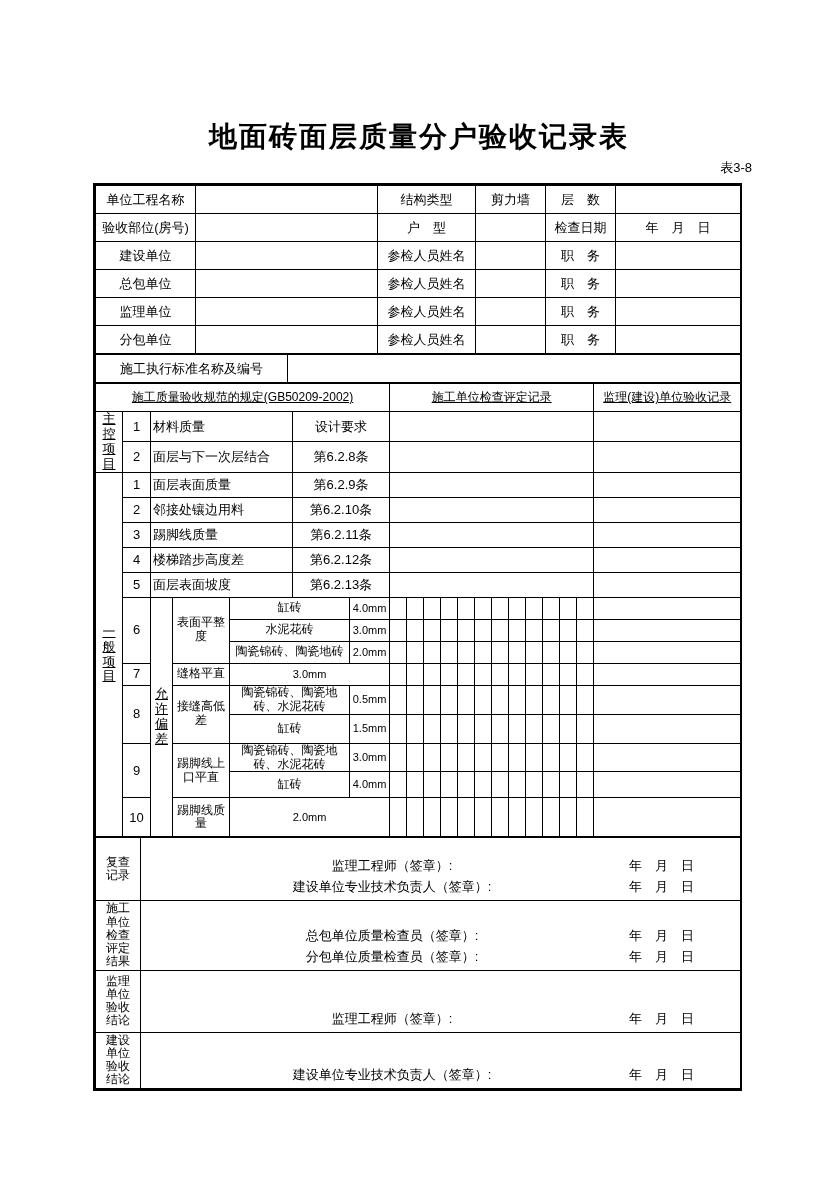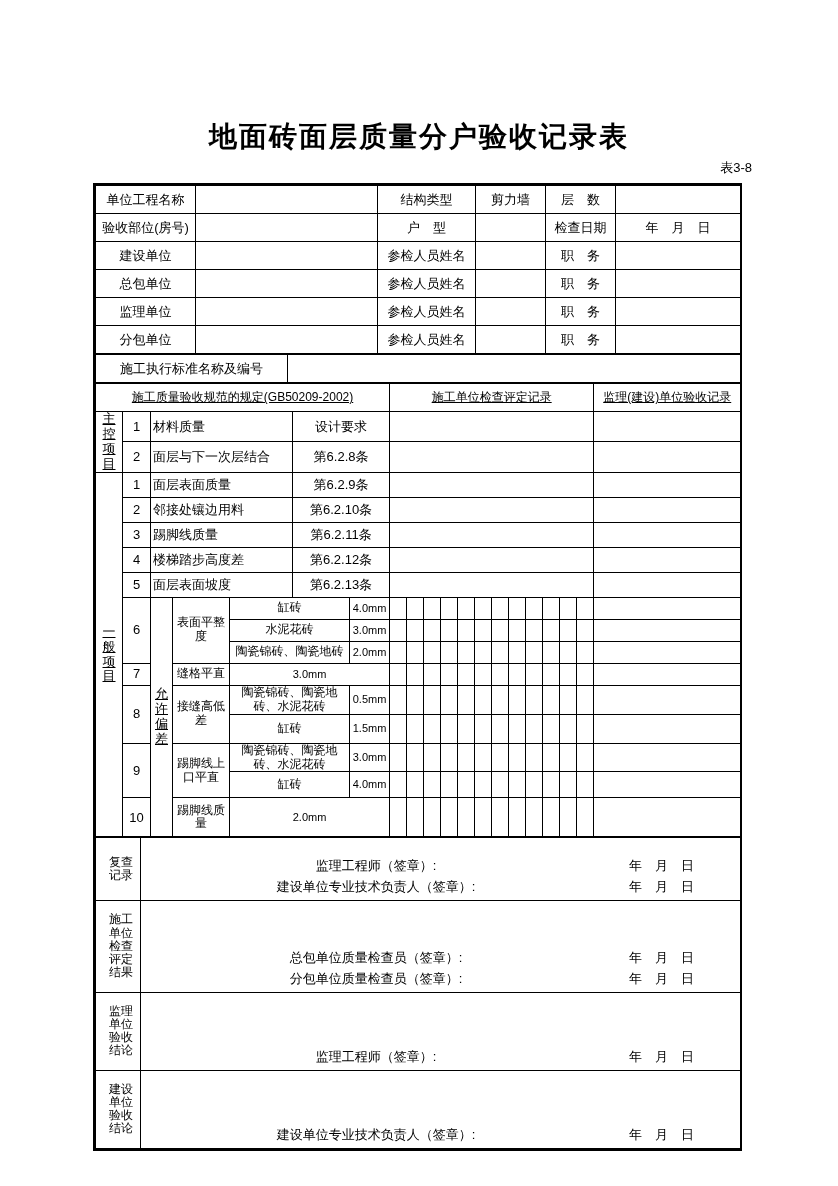--- a/index.html
+++ b/index.html
@@ -13,24 +13,24 @@
   td{border:1px solid #000;font-size:13px;text-align:center;vertical-align:middle;
      padding:0 2px;overflow:hidden;line-height:1.2;}
   .h28{height:28px}.h25{height:25px}.h22{height:22px}.h29{height:29px}.h26{height:26px}.h39{height:39px}
   .left{text-align:left;}
   .hdr{font-size:12px;text-decoration:underline;}
   .sub{font-size:12px;line-height:1.15;}
   .val{font-size:11px;}
   .num{font-size:13px;}
   .v1{display:inline-block;width:14px;word-break:break-all;line-height:1.15;font-size:13px;text-align:center;text-decoration:underline;}
   .v2{display:inline-block;width:26px;word-break:break-all;line-height:1.1;font-size:12px;text-align:center;}
-  td.flabel{padding:12px;}
+  td.flabel{padding:1px;}
   td.fcontent{vertical-align:bottom;padding:0 0 3px 0;}
   .sig-line{position:relative;height:21px;line-height:21px;font-size:13px;}
-  .sig-label{position:absolute;left:0;width:470px;text-align:center;white-space:nowrap;}
+  .sig-label{position:absolute;left:16px;width:470px;text-align:center;white-space:nowrap;}
   .sig-date{position:absolute;left:488px;white-space:nowrap;}
 </style>
 </head>
 <body>
 
 <div class="sheet">
   <div class="title">地面砖面层质量分户验收记录表</div>
   <div class="tableno">表3-8</div>
 
   <div class="tables">

